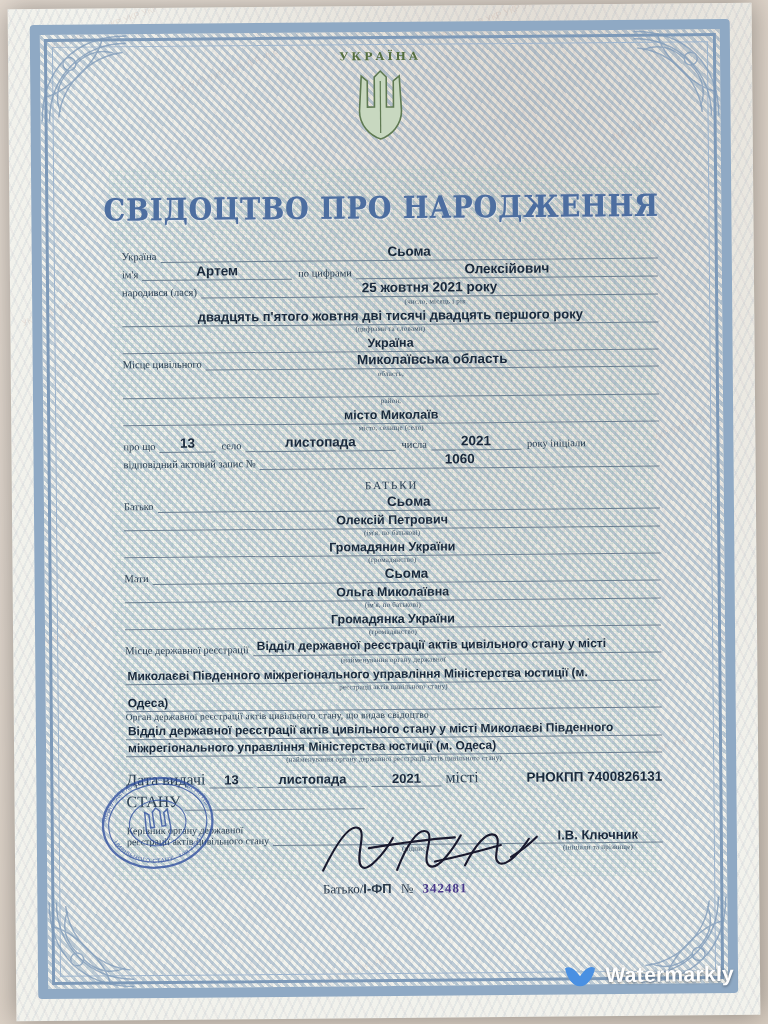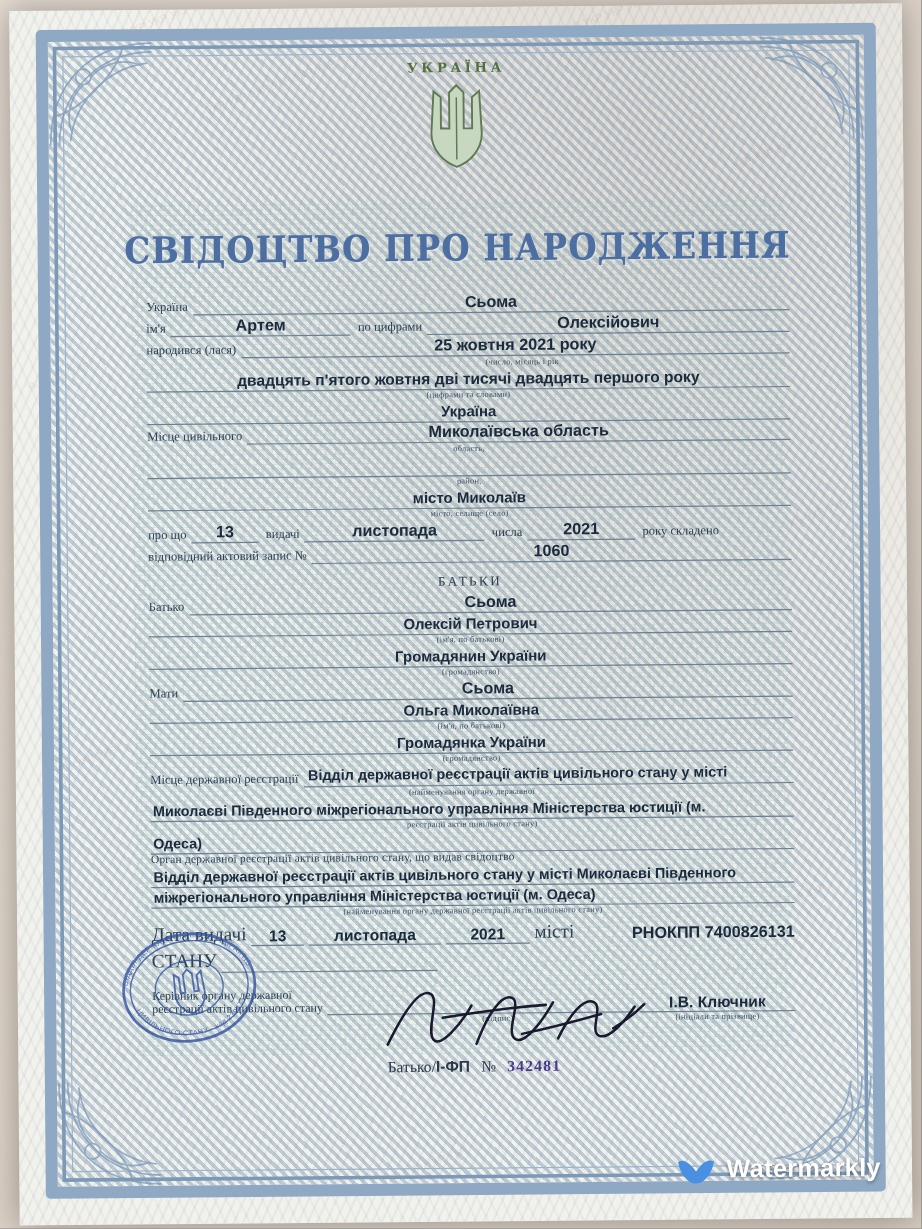--- a/index.html
+++ b/index.html
@@ -419,25 +419,25 @@
 
       <div class="plain-line">&nbsp;</div>
       <div class="hint">район,</div>
 
       <div class="plain-line">місто Миколаїв</div>
       <div class="hint">місто, селище (село)</div>
 
       <div class="row">
         <span class="lbl">про що</span>
         <span class="fill" style="flex:0 0 56px;">13</span>
-        <span class="lbl" style="padding-left:6px;">видачі</span>
+        <span class="lbl" style="padding-left:6px;">село</span>
         <span class="fill" style="flex:0 0 150px;">листопада</span>
         <span class="lbl" style="padding-left:6px;">числа</span>
         <span class="fill" style="flex:0 0 90px;">2021</span>
-        <span class="lbl" style="padding-left:6px;">року  складено</span>
+        <span class="lbl" style="padding-left:6px;">року  ініціали</span>
       </div>
 
       <div class="row">
         <span class="lbl">відповідний актовий запис №</span>
         <span class="fill">1060</span>
       </div>
 
       <div class="section-h">БАТЬКИ</div>
 
       <div class="row">

